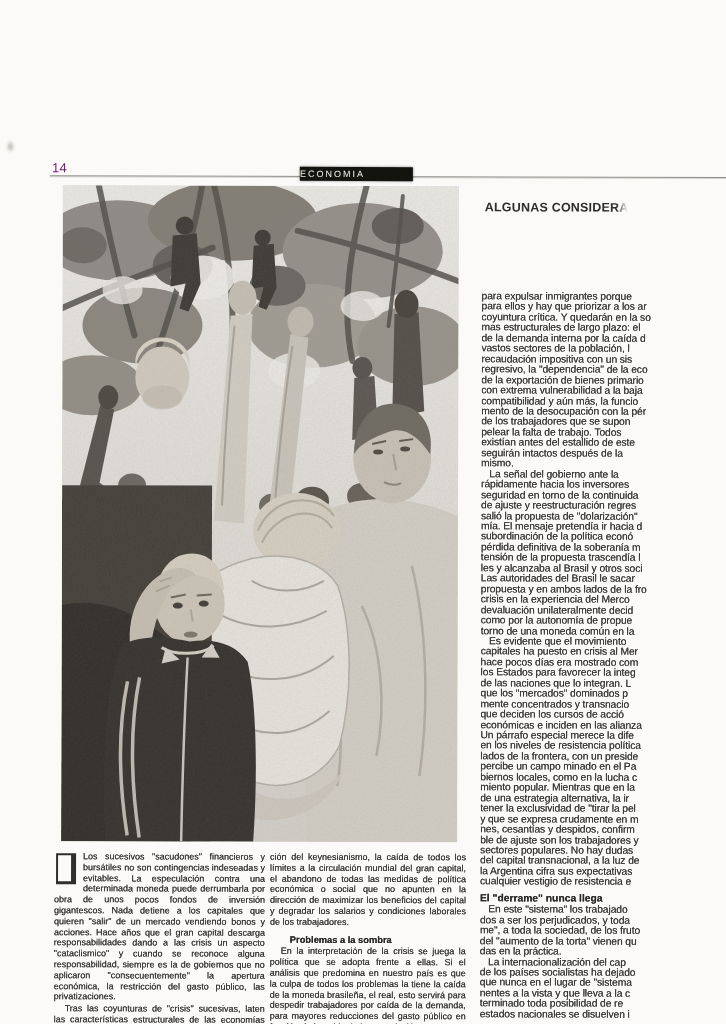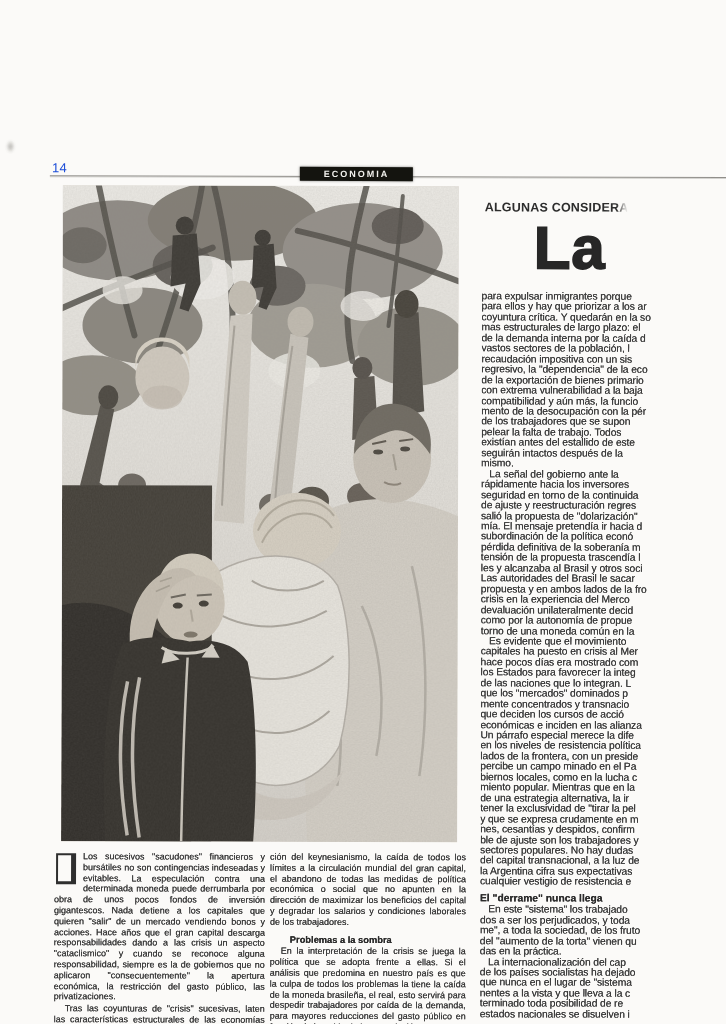--- a/index.html
+++ b/index.html
@@ -5,26 +5,26 @@
   html,body{margin:0;padding:0;}
   body{
     width:726px;height:1024px;overflow:hidden;position:relative;
     background:#fbfaf8;
     font-family:"Liberation Sans",sans-serif;
     color:#3a3a3a;
   }
   .page{position:absolute;inset:0;transform:rotate(.15deg);transform-origin:50% 50%;}
 
   
-  .pagenum{position:absolute;left:51px;top:161px;font-size:13px;color:#1d4ed8;letter-spacing:.5px;}
+  .pagenum{position:absolute;left:51px;top:161px;font-size:13px;color:#701a75;letter-spacing:.5px;}
   .rule{position:absolute;left:49px;top:176px;width:677px;height:1px;background:#908e8a;box-shadow:0 1px 0 rgba(120,118,112,.3);}
   .section-tag{
     position:absolute;left:299px;top:167px;width:113px;height:14px;
-    background:#14140f;color:#f2f1ed;font-size:9px;font-weight:bold;
-    letter-spacing:2px;text-align:center;line-height:15px;
+    background:#14140f;color:#f2f1ed;font-size:9px;font-weight:normal;
+    letter-spacing:2px;line-height:15px;
     box-shadow:0 0 2.5px rgba(30,30,30,.6);
   }
   .smudge{position:absolute;left:5px;top:141px;width:9px;height:13px;border-radius:50%;
     background:radial-gradient(closest-side,rgba(125,122,115,.55),rgba(125,122,115,0));filter:blur(1px);}
 
   
   figure.photo{position:absolute;left:62px;top:186px;width:396px;height:656px;margin:0;overflow:hidden;background:#ddd9d2;}
   figure.photo svg{display:block;}
 
   
@@ -212,21 +212,20 @@
           <path d="M66,496 C56,545 58,600 66,650"></path>
           <path d="M78,492 C68,543 70,600 78,652"></path>
         </g>
       </g>
 
       <rect x="0" y="0" width="396" height="656" filter="url(#grain)"></rect>
     </svg>
   </figure>
 
   <div class="kicker">ALGUNAS CONSIDERACION</div>
-  <div class="headline">La</div>
 
   <div class="right-col">
     <pre class="col-lines">para expulsar inmigrantes porque
 para ellos y hay que priorizar a los ar
 coyuntura crítica. Y quedarán en la so
 mas estructurales de largo plazo: el
 de la demanda interna por la caída d
 vastos sectores de la población, l
 recaudación impositiva con un sis
 regresivo, la "dependencia" de la eco

